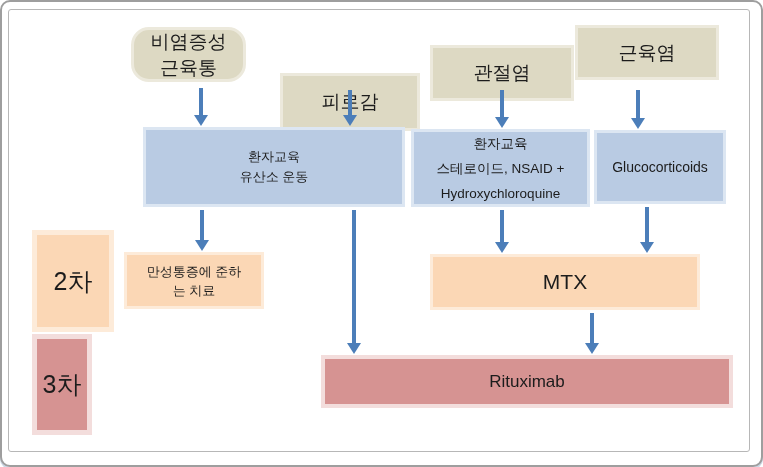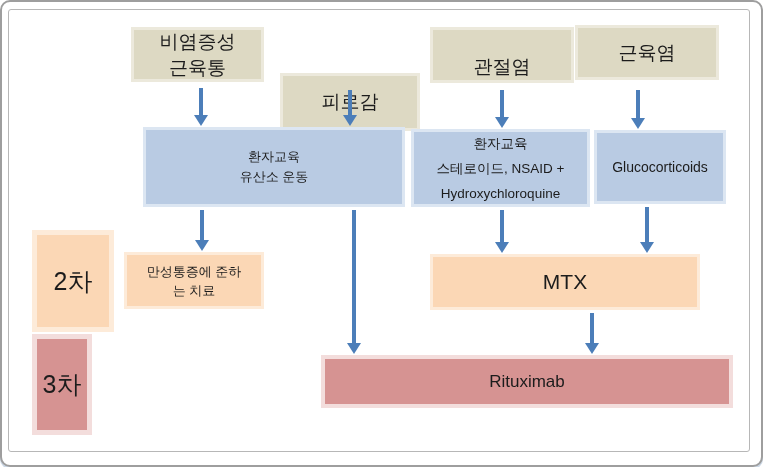--- a/index.html
+++ b/index.html
@@ -44,28 +44,28 @@
     border-right:7px solid transparent;
     border-top:11px solid var(--arrow,#4C7EB9);
   }
 </style>
 </head>
 <body>
 
 <div class="canvas">
   <div class="inner-frame"></div>
 
-  <div class="node tan" style="left:129px;top:25px;width:133px;height:55px;font-size:19px;line-height:26px;">
+  <div class="node tan" style="left:129px;top:25px;width:115px;height:55px;font-size:19px;line-height:26px;border-radius:18px;">
     <span>비염증성
 근육통</span>
   </div>
   <div class="node tan" style="left:278px;top:24px;width:140px;height:58px;font-size:19px;margin-top:47px;">
     <span>피로감</span>
   </div>
-  <div class="node tan" style="left:428px;top:25px;width:144px;height:56px;font-size:19px;align-items:flex-end;">
+  <div class="node tan" style="left:428px;top:43px;width:144px;height:56px;font-size:19px;">
     <span>관절염</span>
   </div>
   <div class="node tan" style="left:573px;top:23px;width:144px;height:55px;font-size:19px;">
     <span>근육염</span>
   </div>
 
   <div class="node peach stage" style="left:30px;top:228px;width:82px;height:102px;font-size:25px;">
     <span>2차</span>
   </div>
   <div class="node pink stage" style="left:30px;top:332px;width:60px;height:101px;font-size:25px;border-width:5px;">

